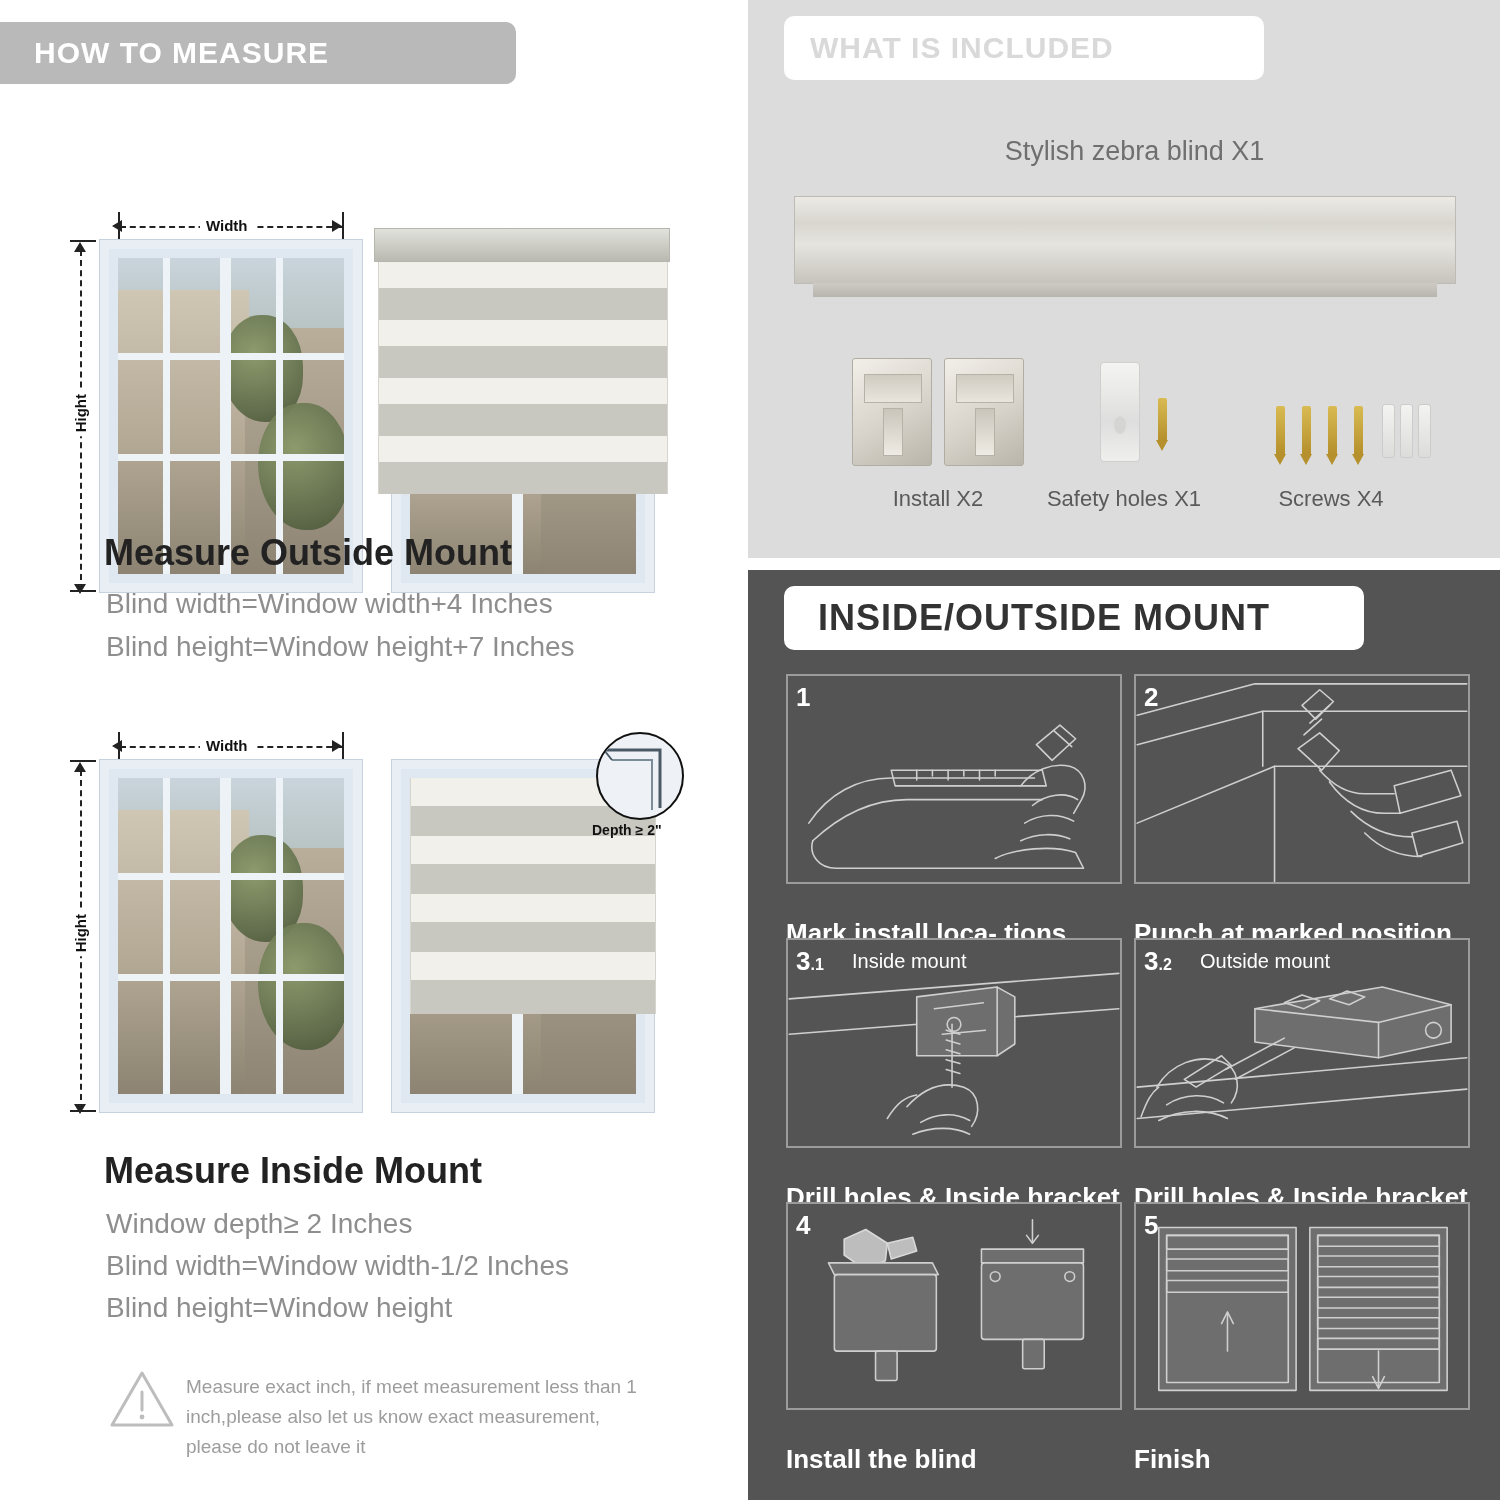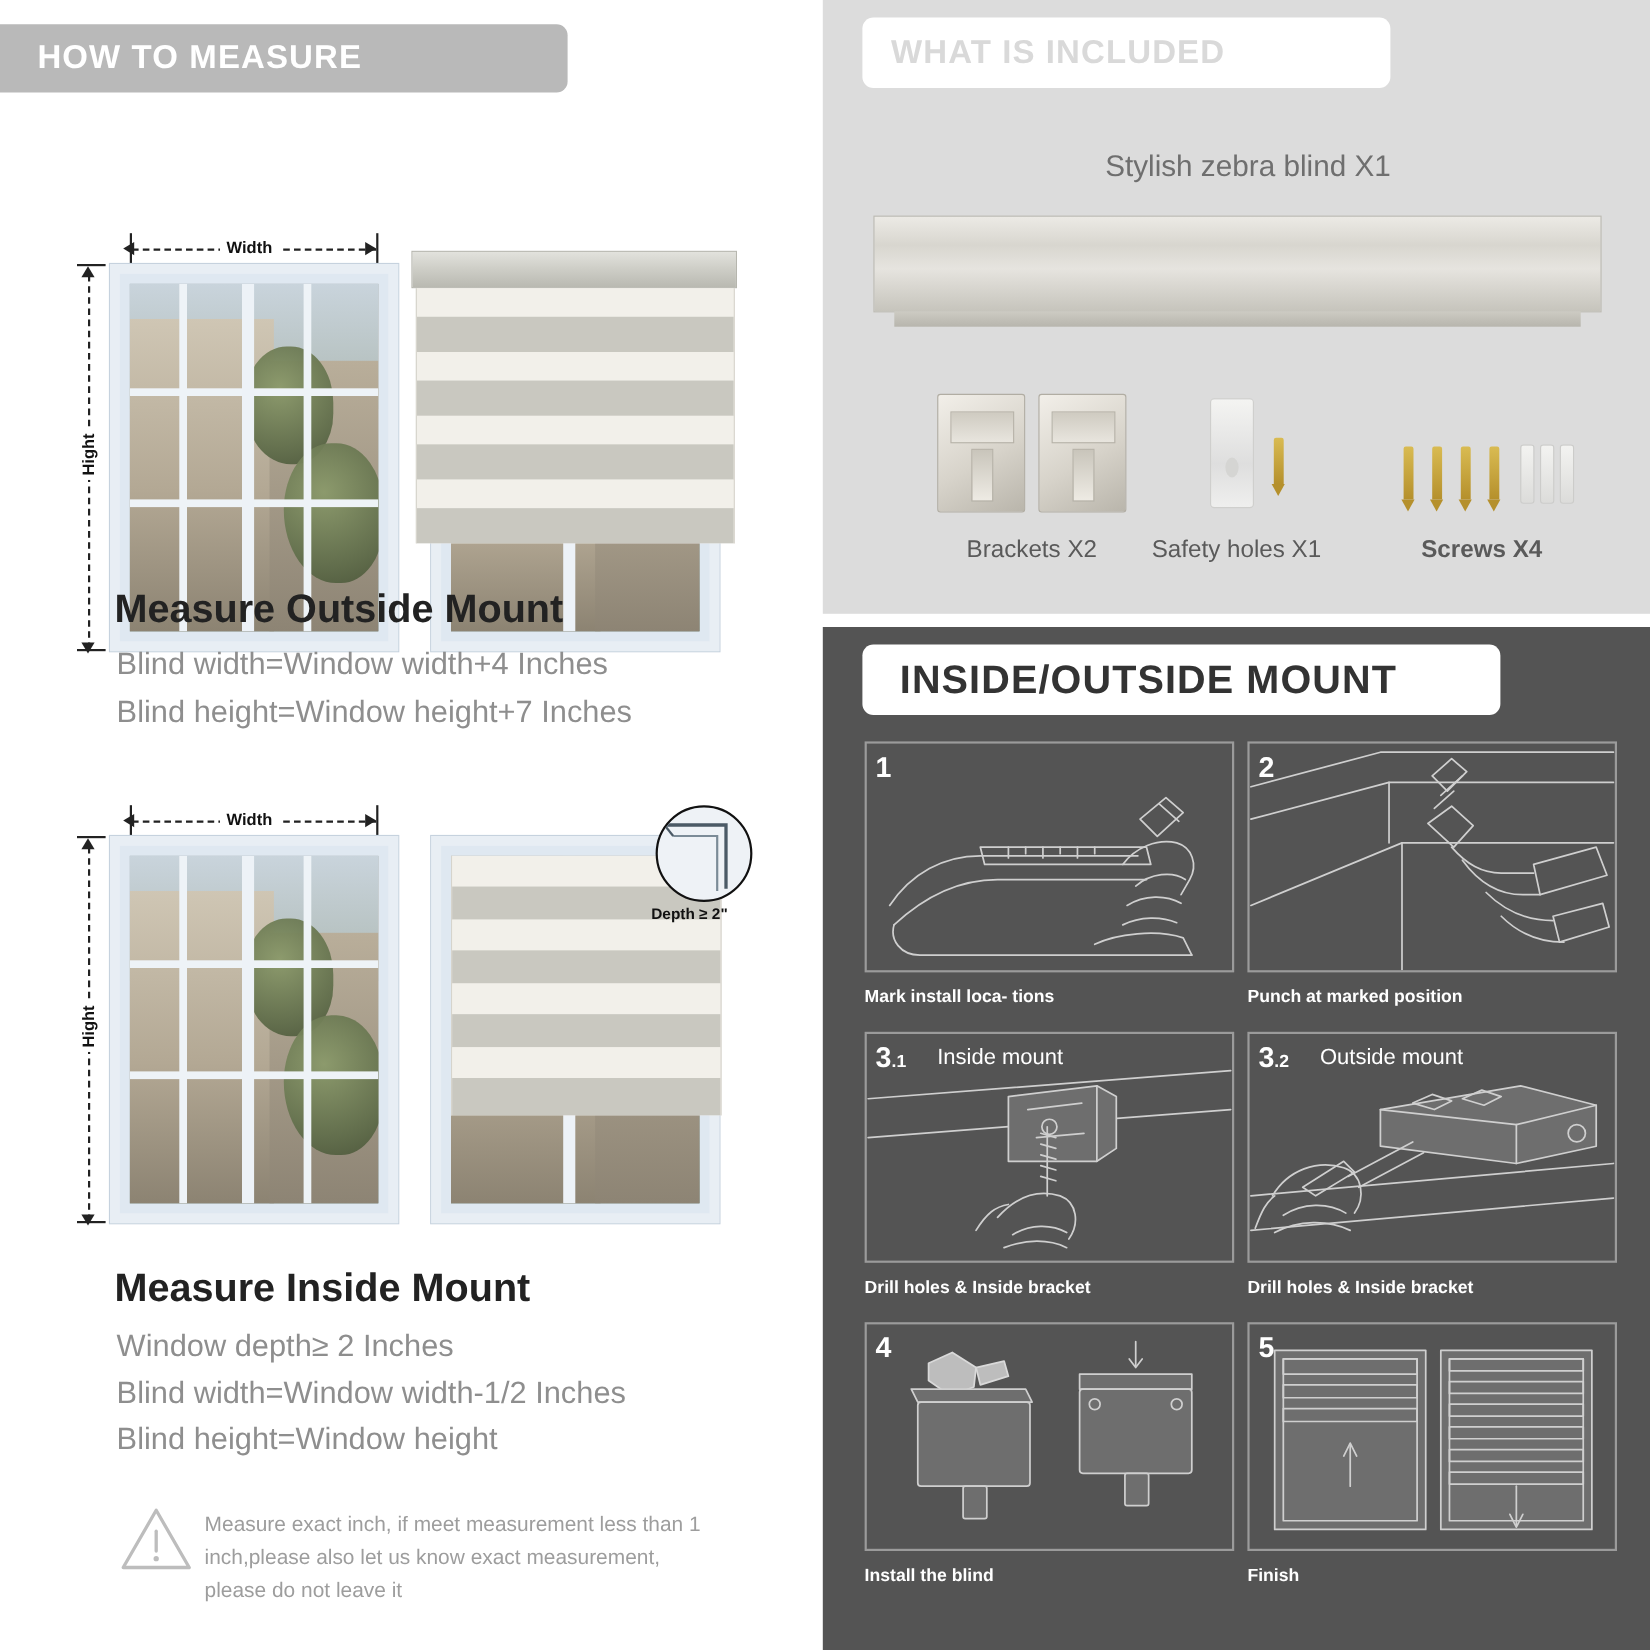--- a/index.html
+++ b/index.html
@@ -346,23 +346,24 @@
   .step-num .sub { font-size: 16px; }
   .step-inline-title {
     position: absolute;
     left: 66px; top: 12px;
     font-size: 20px;
     color: #ffffff;
     z-index: 3;
   }
   .step-caption {
     position: absolute;
-    font-size: 16px;
+    font-size: 26px;
     color: #ffffff;
     font-weight: bold;
+    margin-top: 20px;
   }
   .sketch { position: absolute; left: 0; top: 0; width: 100%; height: 100%; }
   .sketch path, .sketch line, .sketch rect, .sketch circle, .sketch polyline, .sketch polygon {
     fill: none;
     stroke: #cfcfcf;
     stroke-width: 1.6;
     stroke-linejoin: round;
     stroke-linecap: round;
   }
   .sketch .fillgray { fill: #6e6e6e; stroke: #cfcfcf; }
@@ -521,34 +522,34 @@
       <div id="banner-included">
         <span>WHAT IS INCLUDED</span>
       </div>
 
       <div class="inc-title">Stylish zebra blind X1</div>
 
       <div class="headrail"></div>
 
       <div class="bracket" style="left:104px; top:358px; width:80px; height:108px;"></div>
       <div class="bracket" style="left:196px; top:358px; width:80px; height:108px;"></div>
-      <div class="part-label" style="left:60px; top:486px; width:260px;">Brackets X2</div>
+      <div class="part-label" style="left:60px; top:486px; width:260px;">Install X2</div>
 
       <div class="safety-dev" style="left:352px; top:362px; width:38px; height:98px;"></div>
       <div class="screw" style="left:410px; top:398px; height:42px;"></div>
       <div class="part-label" style="left:276px; top:486px; width:200px;">Safety holes X1</div>
 
       <div class="screw" style="left:528px; top:406px; height:48px;"></div>
       <div class="screw" style="left:554px; top:406px; height:48px;"></div>
       <div class="screw" style="left:580px; top:406px; height:48px;"></div>
       <div class="screw" style="left:606px; top:406px; height:48px;"></div>
       <div class="anchor" style="left:634px; top:404px; height:52px;"></div>
       <div class="anchor" style="left:652px; top:404px; height:52px;"></div>
       <div class="anchor" style="left:670px; top:404px; height:52px;"></div>
-      <div class="part-label" style="left:484px; top:486px; width:230px;font-weight:bold;">Screws X4</div>
+      <div class="part-label" style="left:468px; top:486px; width:230px;">Screws X4</div>
     </div>
 
     <div class="panel-mount">
       <div id="banner-mount">
         <span>INSIDE/OUTSIDE MOUNT</span>
       </div>
 
       <div class="step-cell" style="left:38px; top:104px; width:336px; height:252px;">
         <div class="step-box" style="width:336px; height:210px;">
           <svg class="sketch" viewBox="0 0 336 210">

